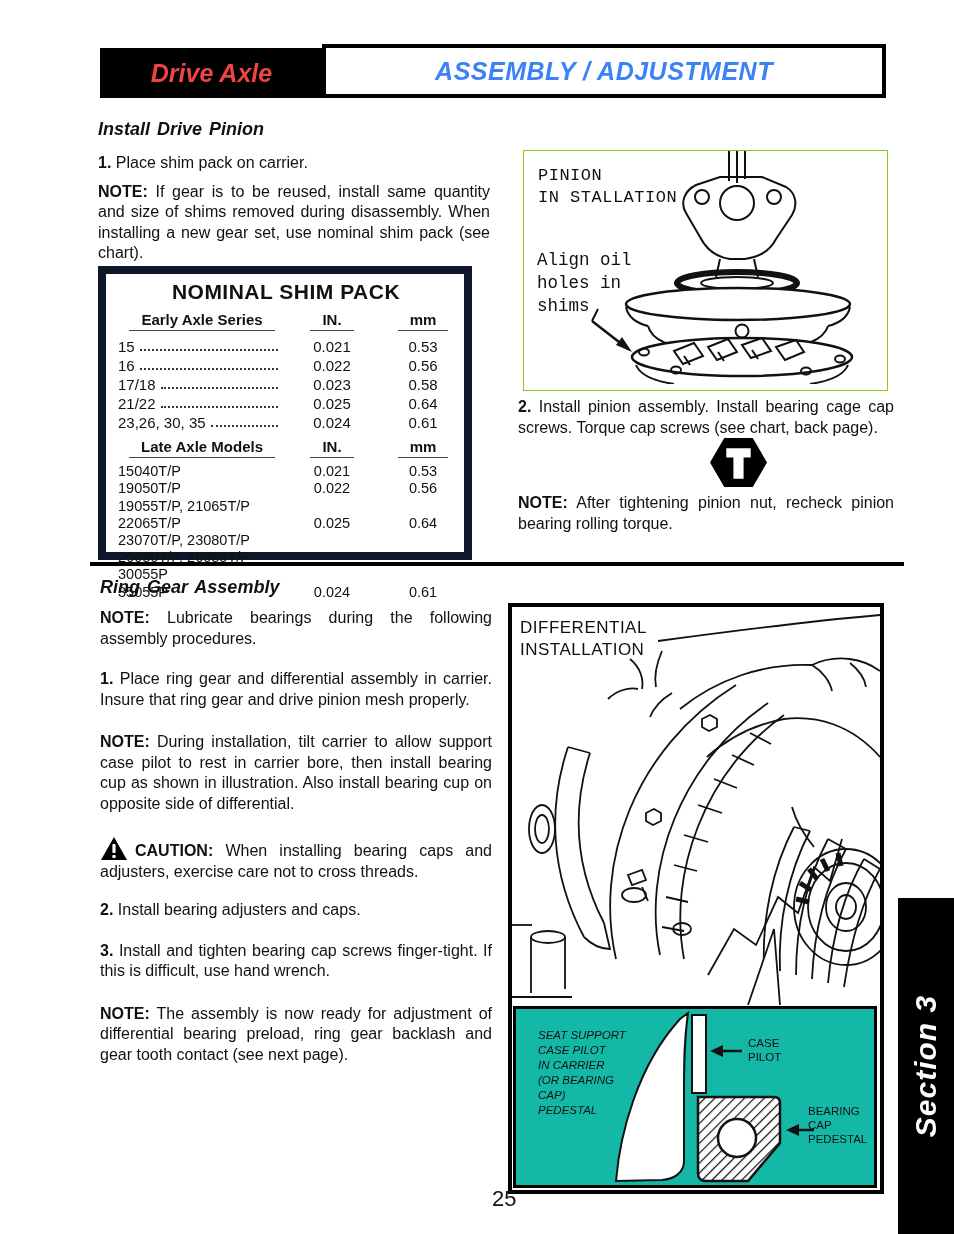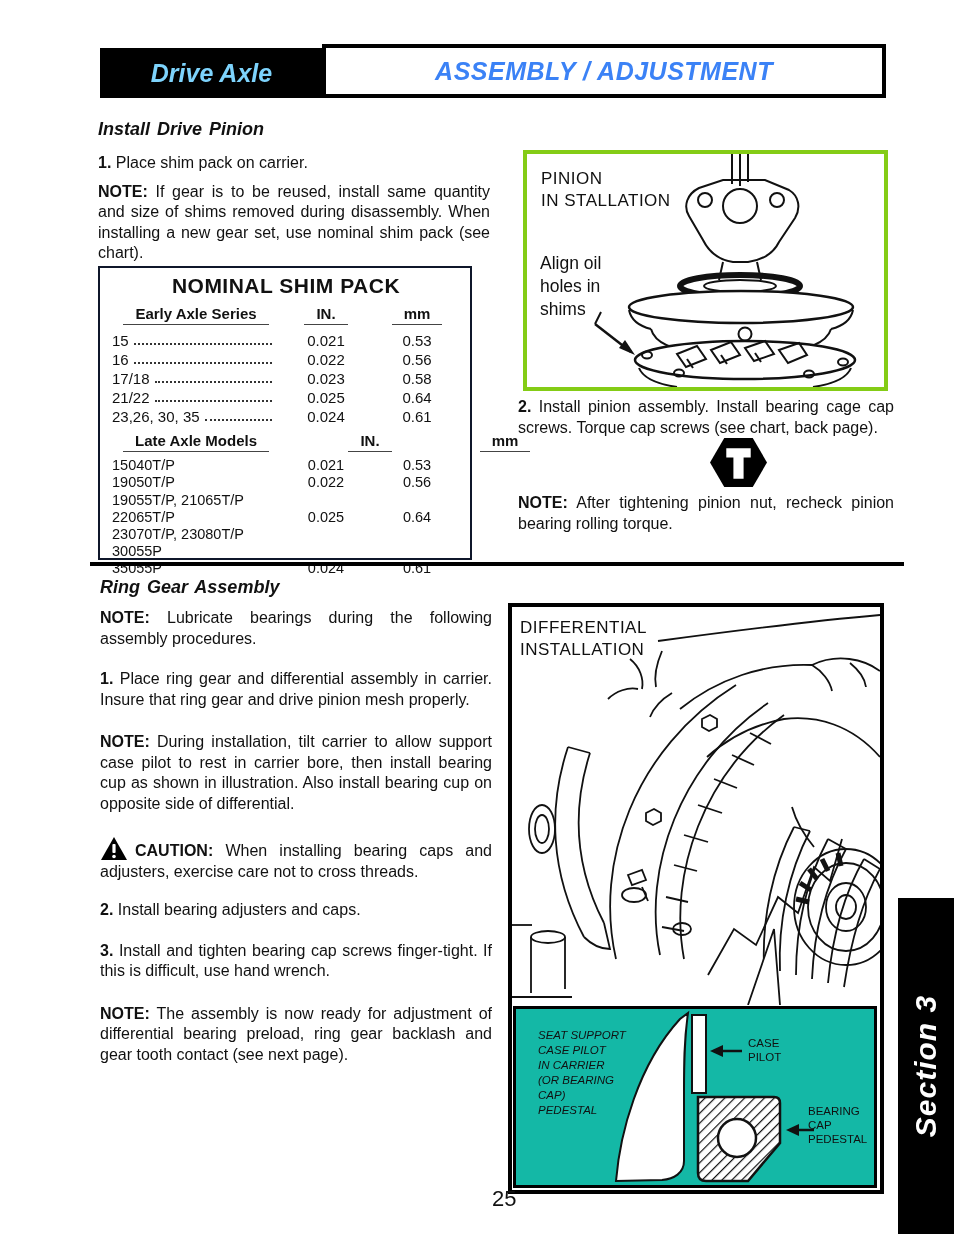--- a/index.html
+++ b/index.html
@@ -1,60 +1,60 @@
 <!DOCTYPE html>
 <html><head>
 <meta charset="utf-8">
 <style>
   html,body{margin:0;padding:0;background:#e8e8e8;}
   .page{position:relative;width:954px;height:1234px;background:#ffffff;overflow:hidden;
         font-family:"Liberation Sans",sans-serif;color:#111;}
   
   .hdr-black{position:absolute;left:100px;top:48px;width:223px;height:50px;background:#000;
              display:flex;align-items:center;justify-content:center;}
-  .hdr-black span{color:#7dd3fc;font:italic 700 25px "Liberation Sans",sans-serif;}
+  .hdr-black span{color:#ef4444;font:italic 700 25px "Liberation Sans",sans-serif;}
   .hdr-white{position:absolute;left:322px;top:44px;width:564px;height:54px;background:#fff;
              border:4px solid #000;box-sizing:border-box;display:flex;align-items:center;justify-content:center;}
   .hdr-white span{color:#3b82f6;font:italic 700 25px "Liberation Sans",sans-serif;letter-spacing:.5px;}
   
   .sec-head{font:italic 700 18px/21px "Liberation Sans",sans-serif;margin:0 0 13px 0;word-spacing:2px;}
   p.body{font-size:16px;line-height:20.5px;text-align:justify;margin:0;}
   p.body b{font-weight:700;}
   
   .left-top{position:absolute;left:98px;top:119px;width:392px;}
   .left-top .step1{margin-bottom:8px;}
   .left-bottom{position:absolute;left:100px;top:577px;width:392px;}
   .left-bottom .sec-head{margin-bottom:10px;}
   .mb18{margin-bottom:18px !important;} .mb20{margin-bottom:20px !important;}
   .mb22{margin-bottom:22px !important;}
   
-  .shim-box{position:absolute;left:98px;top:266px;width:374px;height:294px;border:2px solid #0f172a;
+  .shim-box{position:absolute;left:98px;top:266px;width:374px;height:294px;border:8px solid #0f172a;
             box-sizing:border-box;padding:4px 10px 0 12px;}
   .shim-title{text-align:center;font-weight:700;font-size:21px;letter-spacing:.5px;margin:2px 0 7px 0;}
   .trow{display:grid;grid-template-columns:168px 92px 90px;align-items:end;}
   .thead{margin-bottom:3px;}
   .thead .hcell{font-weight:700;font-size:15px;text-align:center;padding-bottom:2px;}
   .thead .hcell span{display:inline-block;border-bottom:1.5px solid #444;padding:0 12px 2px 12px;}
   .early .c-model{display:flex;align-items:flex-end;font-size:15px;}
   .early{height:19px;font-size:15px;}
   .leader{flex:1;border-bottom:2px dotted #333;margin:0 8px 4px 5px;}
   .c-in,.c-mm{text-align:center;font-size:15px;}
   .late-row{height:17.2px;font-size:14.5px;}
   .late-row .c-in,.late-row .c-mm{font-size:14.5px;}
-  .late-head{margin-top:7px;margin-bottom:2px;gap:44px;}
+  .late-head{margin-top:7px;margin-bottom:2px;}
   
   .divider{position:absolute;left:90px;top:562px;width:814px;height:4px;background:#000;}
   .pagenum{position:absolute;left:492px;top:1186px;font-size:22px;}
   .sec3-bar{position:absolute;left:898px;top:898px;width:56px;height:336px;background:#000;
             display:flex;align-items:center;justify-content:center;}
   .sec3-bar span{transform:rotate(-90deg);white-space:nowrap;color:#fff;
                  font:italic 700 30px "Liberation Sans",sans-serif;letter-spacing:1px;}
   
-  .pin-box{position:absolute;left:523px;top:150px;width:365px;height:241px;border:4px solid #84cc16;
-           box-sizing:border-box;overflow:hidden;}
+  .pin-box{position:absolute;left:523px;top:150px;width:365px;height:241px;border:1px solid #84cc16;
+           box-sizing:border-box;overflow:hidden;font-family:Liberation Mono, monospace;}
   .fig-label{position:absolute;font-size:17px;line-height:22px;letter-spacing:.5px;color:#111;}
   .pin-title{left:14px;top:14px;}
   .pin-callout{left:13px;top:98px;font-size:17.5px;line-height:23px;letter-spacing:0;}
   .diff-box{position:absolute;left:508px;top:583px;width:376px;height:591px;border:4px solid #000;
             box-sizing:border-box;overflow:hidden;margin-top:20px;}
   .diff-title{left:8px;top:10px;}
   .inner-box{position:absolute;left:1px;top:399px;width:364px;height:182px;border:3px solid #000;
              box-sizing:border-box;background:#14b8a6;}
   .inner-label{position:absolute;font-size:11.5px;line-height:15px;color:#111;}
   .seat-label{left:22px;top:19px;font-style:italic;}
@@ -153,20 +153,25 @@
         <span class="c-in"></span>
         <span class="c-mm"></span>
       </div>
     <div class="trow late-row">
         <span class="c-model">22065T/P</span>
         <span class="c-in">0.025</span>
         <span class="c-mm">0.64</span>
       </div>
     <div class="trow late-row">
         <span class="c-model">23070T/P, 23080T/P</span>
+        <span class="c-in"></span>
+        <span class="c-mm"></span>
+      </div>
+    <div class="trow late-row">
+        <span class="c-model">26080T/P, 26085T/P</span>
         <span class="c-in"></span>
         <span class="c-mm"></span>
       </div>
     <div class="trow late-row">
         <span class="c-model">30055P</span>
         <span class="c-in"></span>
         <span class="c-mm"></span>
       </div>
     <div class="trow late-row">
         <span class="c-model">35055P</span>

